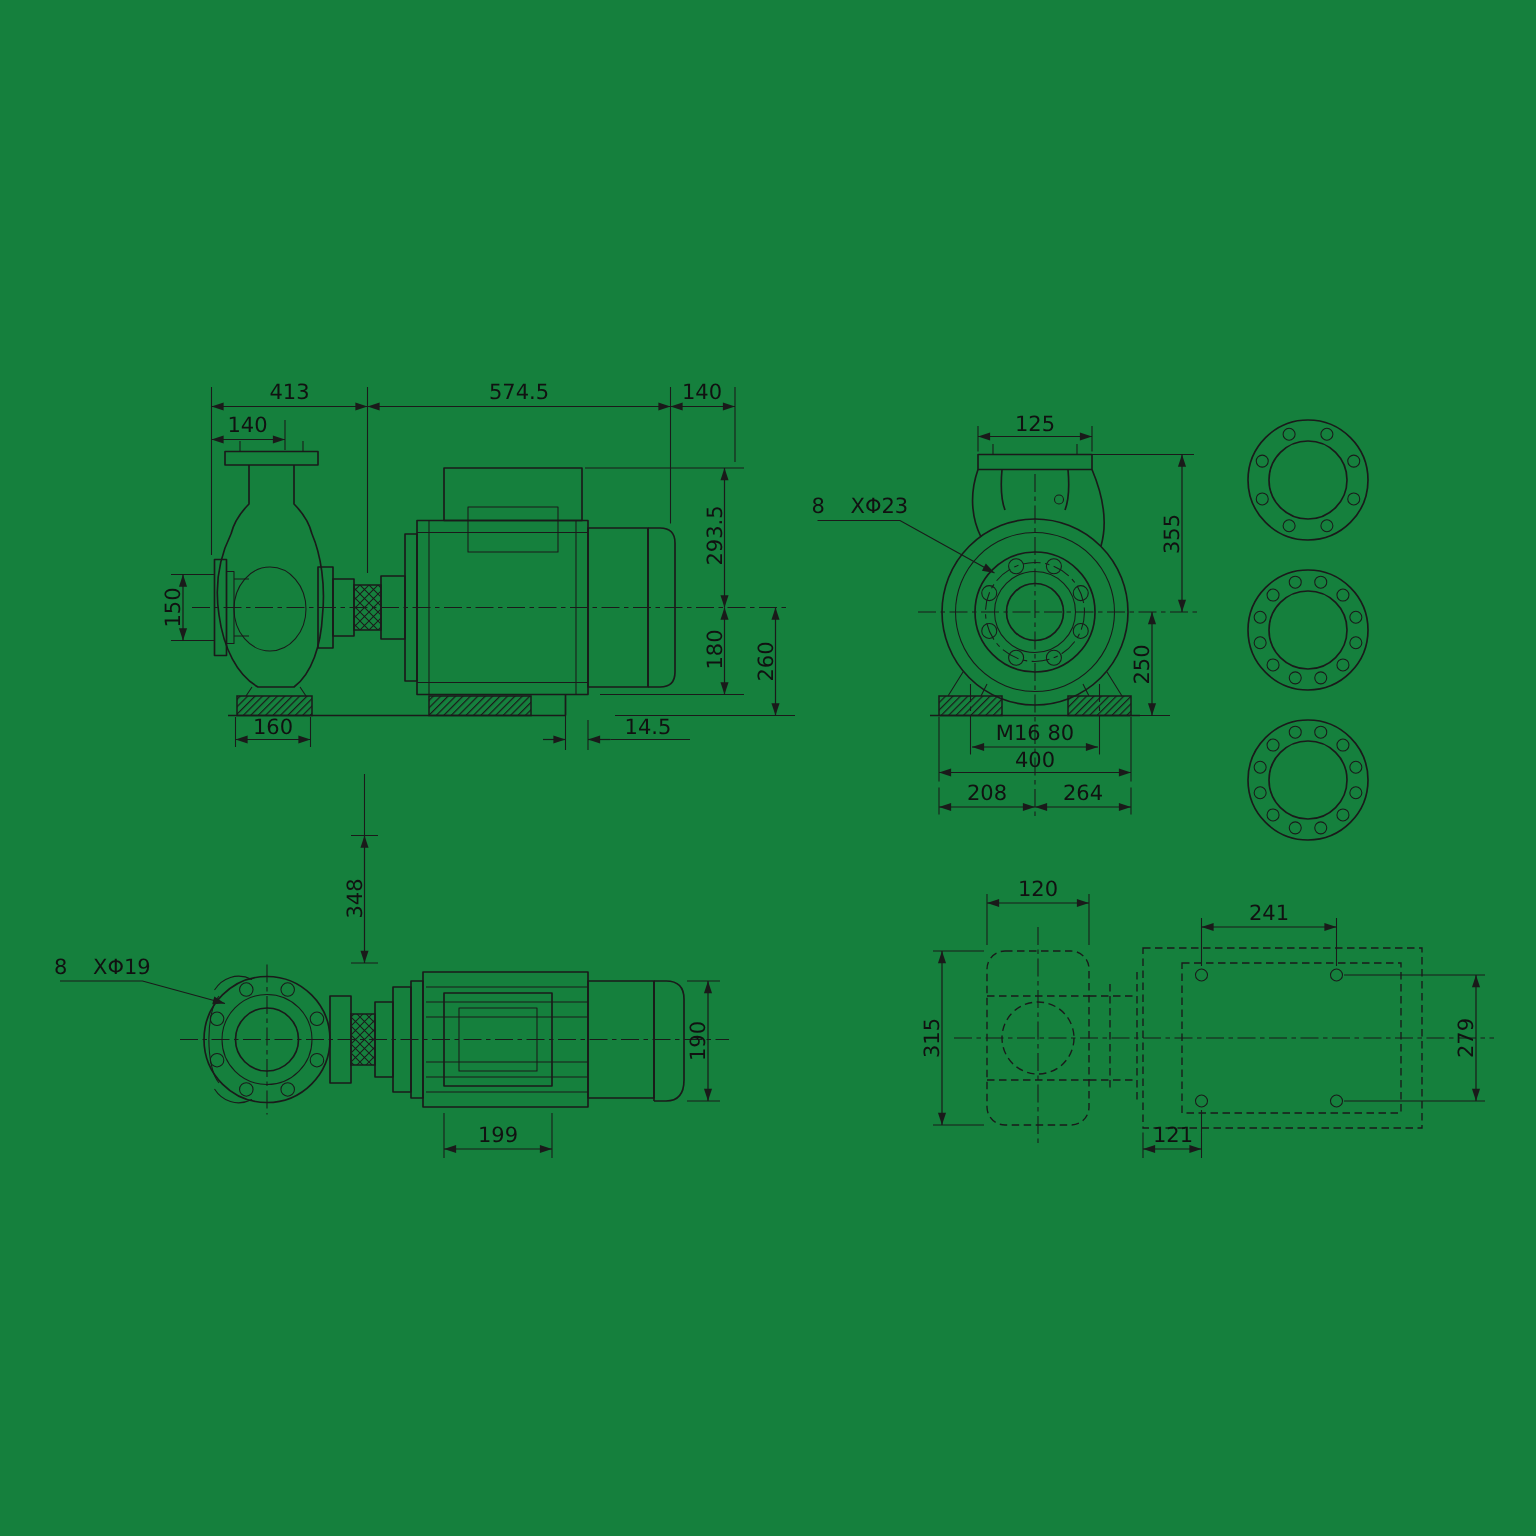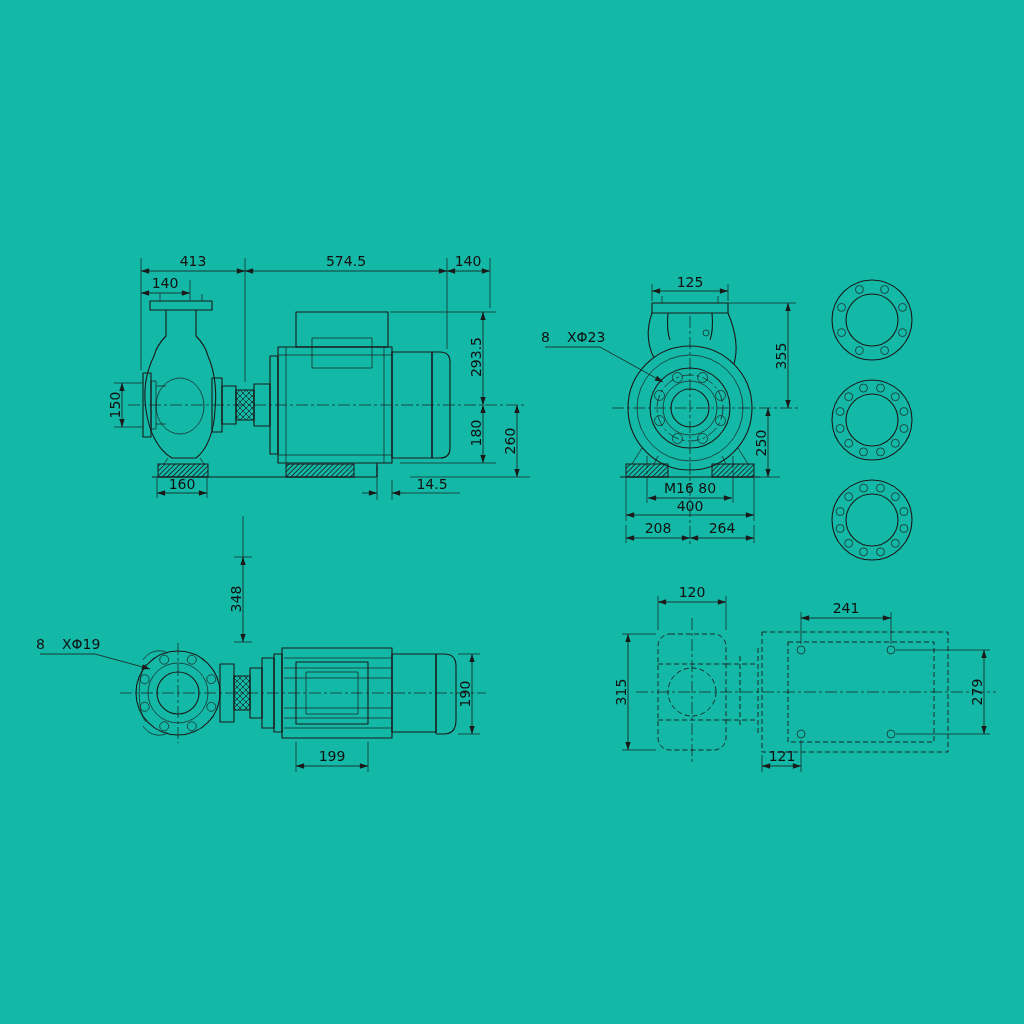--- a/index.html
+++ b/index.html
@@ -1,16 +1,16 @@
 <!DOCTYPE html>
 <html><head>
 <meta charset="utf-8">
 <style>
   html,body{margin:0;padding:0;background:#ffffff;}
-  .canvas{width:1024px;height:1024px;background:#14b8a6;position:relative;}
+  .canvas{width:1024px;height:1024px;background:#15803d;position:relative;}
   svg{display:block;}
   .ln{fill:none;stroke:#1a1a1a;stroke-width:1.1;stroke-linejoin:round;}
   .thin{stroke-width:0.7;}
   .dim{fill:none;stroke:#1a1a1a;stroke-width:0.8;}
   .ext{fill:none;stroke:#1a1a1a;stroke-width:0.7;}
   .cl{fill:none;stroke:#1a1a1a;stroke-width:0.7;stroke-dasharray:12 3 3 3;}
   .hid{fill:none;stroke:#1a1a1a;stroke-width:0.9;stroke-dasharray:5 3;}
   .feet{fill:url(#hatch);stroke:#1a1a1a;stroke-width:1;}
   .xh{fill:url(#cross);stroke:#1a1a1a;stroke-width:1;}
   .txt{font-family:"DejaVu Sans","Liberation Sans",sans-serif;font-size:14px;fill:#111;}

